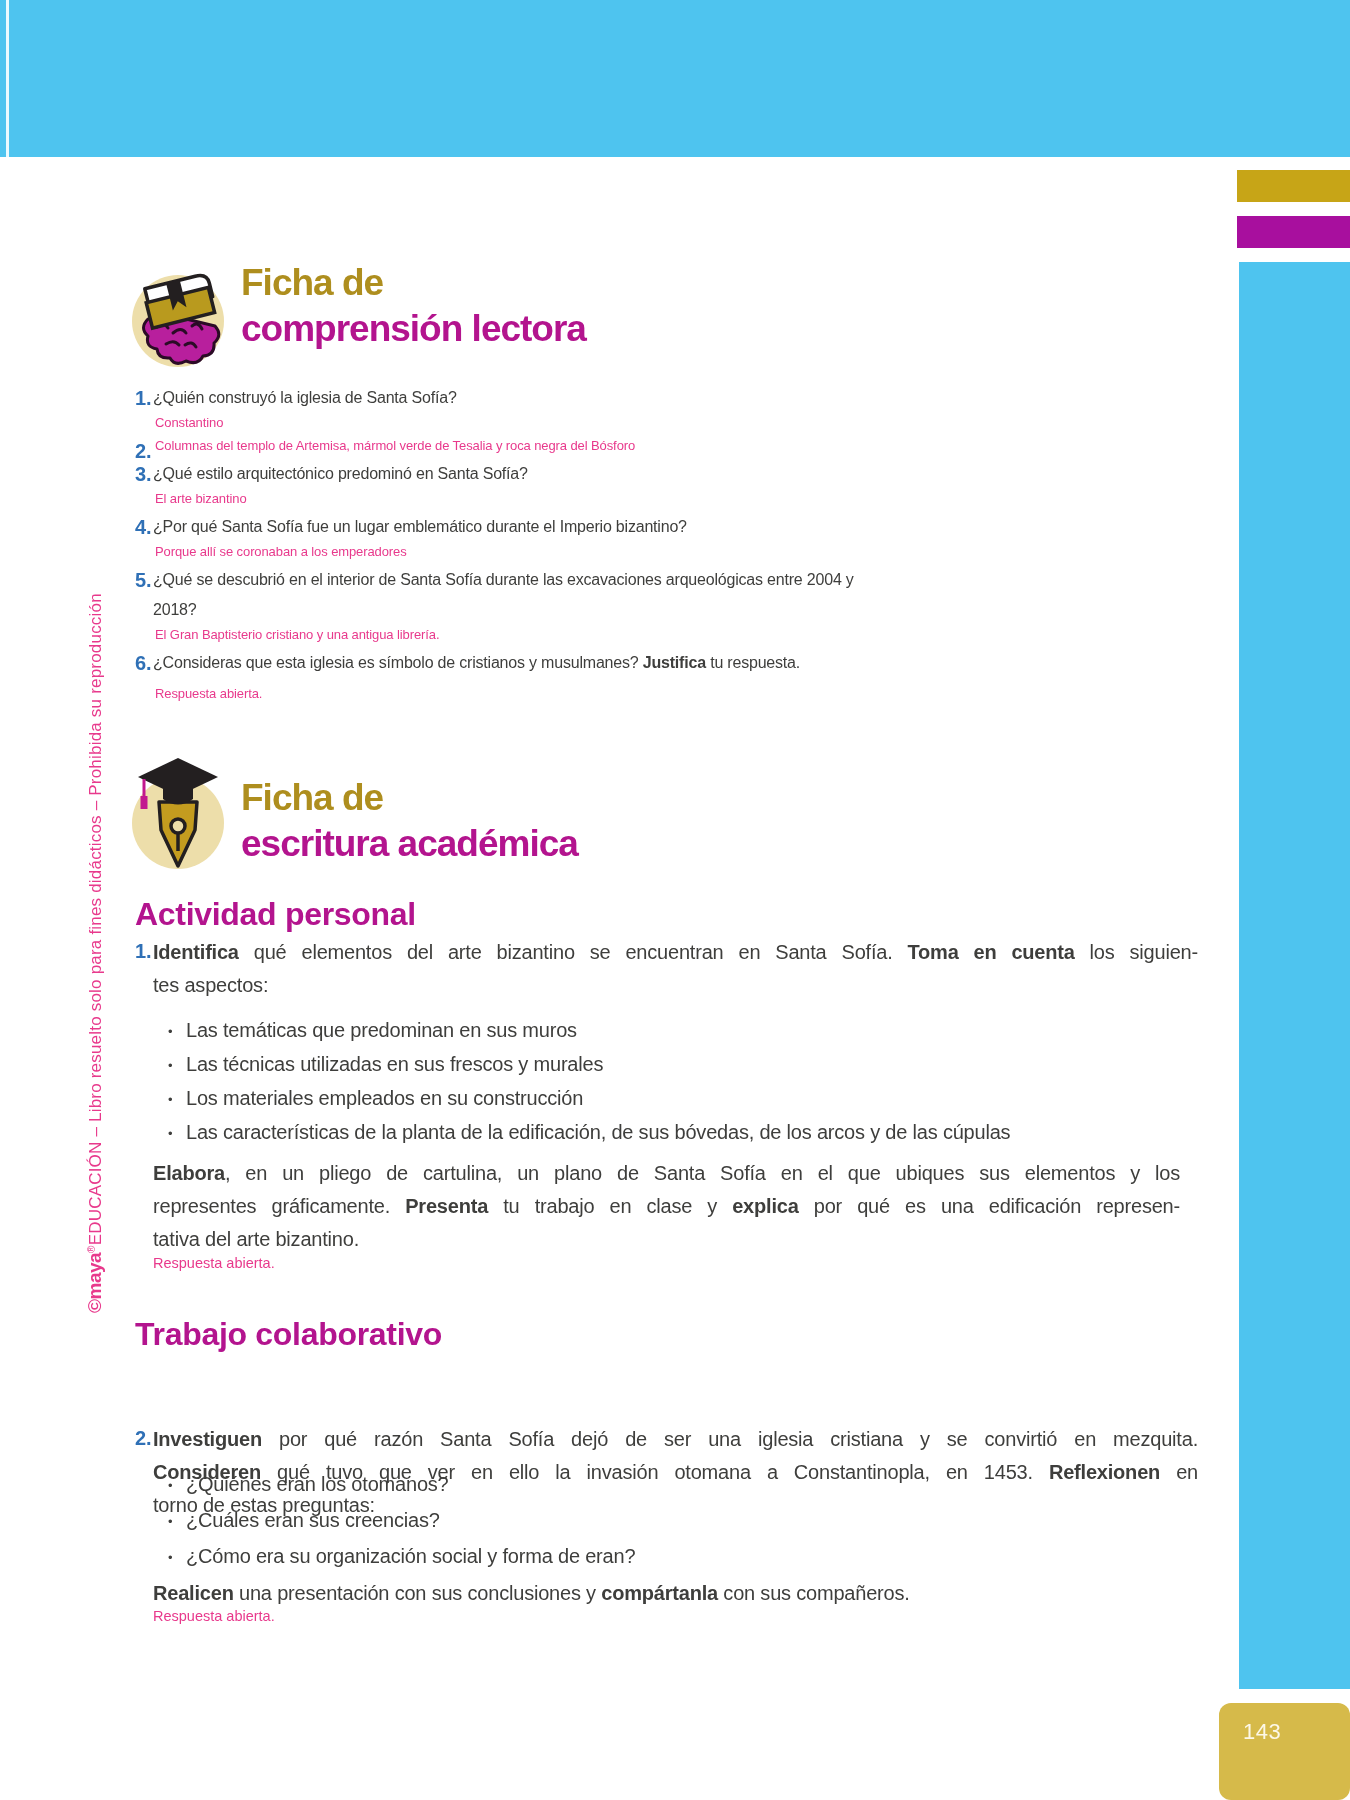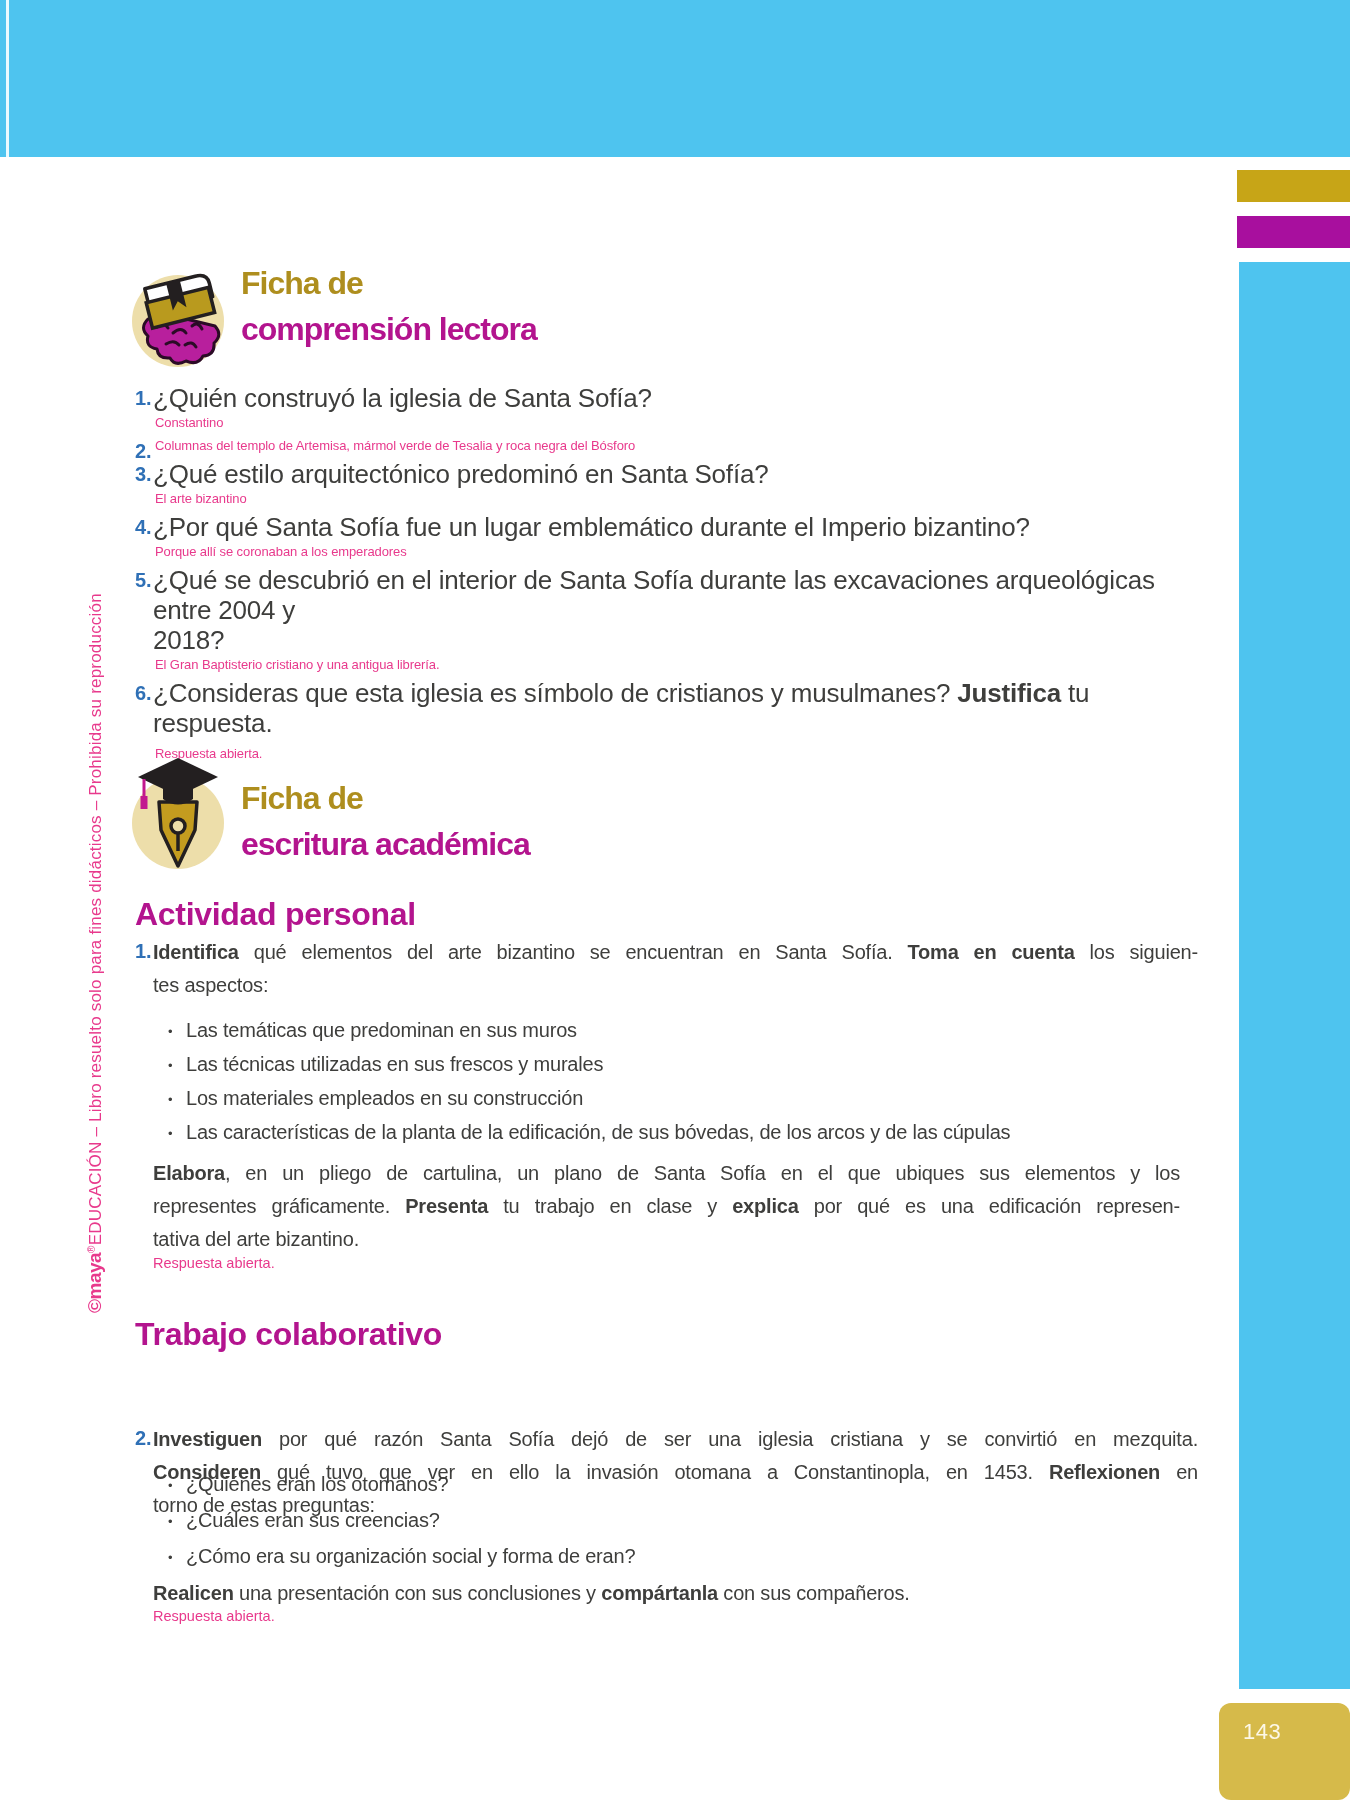--- a/index.html
+++ b/index.html
@@ -24,31 +24,31 @@
   .watermark{
     left:84px;top:1313px;width:860px;transform:rotate(-90deg);transform-origin:0 0;
     color:var(--pink);font-size:17px;white-space:nowrap;letter-spacing:0.2px;
   }
   .wm-logo{font-weight:700;font-size:19px;letter-spacing:-0.5px;}
   .wm-reg{font-size:10px;vertical-align:6px;}
   
   .icon{width:96px;height:126px;}
   .icon1{left:130px;top:243px;}
   .icon2{left:130px;top:752px;}
-  .sec-title{line-height:46px;font-size:32px;font-weight:700;letter-spacing:-1px;}
+  .sec-title{line-height:46px;font-size:37px;font-weight:700;letter-spacing:-1px;}
   .title1{left:241px;top:260px;}
   .title2{left:241px;top:775px;}
   .t-gold{color:var(--title-gold);}
   .t-mag{color:var(--magenta);}
   
   .content{width:1045px;}
   .q-list{left:135px;top:383px;}
   .item{position:relative;padding-left:18px;}
   .num{position:absolute;left:0;top:0;color:var(--blue-number);font-weight:700;font-size:20px;line-height:30px;}
-  .q-text{font-size:26px;line-height:30px;letter-spacing:-0.2px;}
+  .q-text{font-size:16px;line-height:30px;letter-spacing:-0.2px;}
   .answer{font-size:13px;line-height:20px;margin-bottom:3px;color:var(--pink);letter-spacing:-0.1px;margin-left:2px;}
   .answer.gap{margin-top:6px;}
   .b{font-weight:700;}
   
   .heading{font-size:32px;font-weight:700;color:var(--magenta);letter-spacing:-0.3px;}
   .h1{left:135px;top:896px;}
   .h2{left:135px;top:1316px;}
   .para{font-size:20px;line-height:33px;letter-spacing:-0.2px;}
   .jl{text-align:justify;text-align-last:justify;}
   .item1{left:135px;top:936px;}

